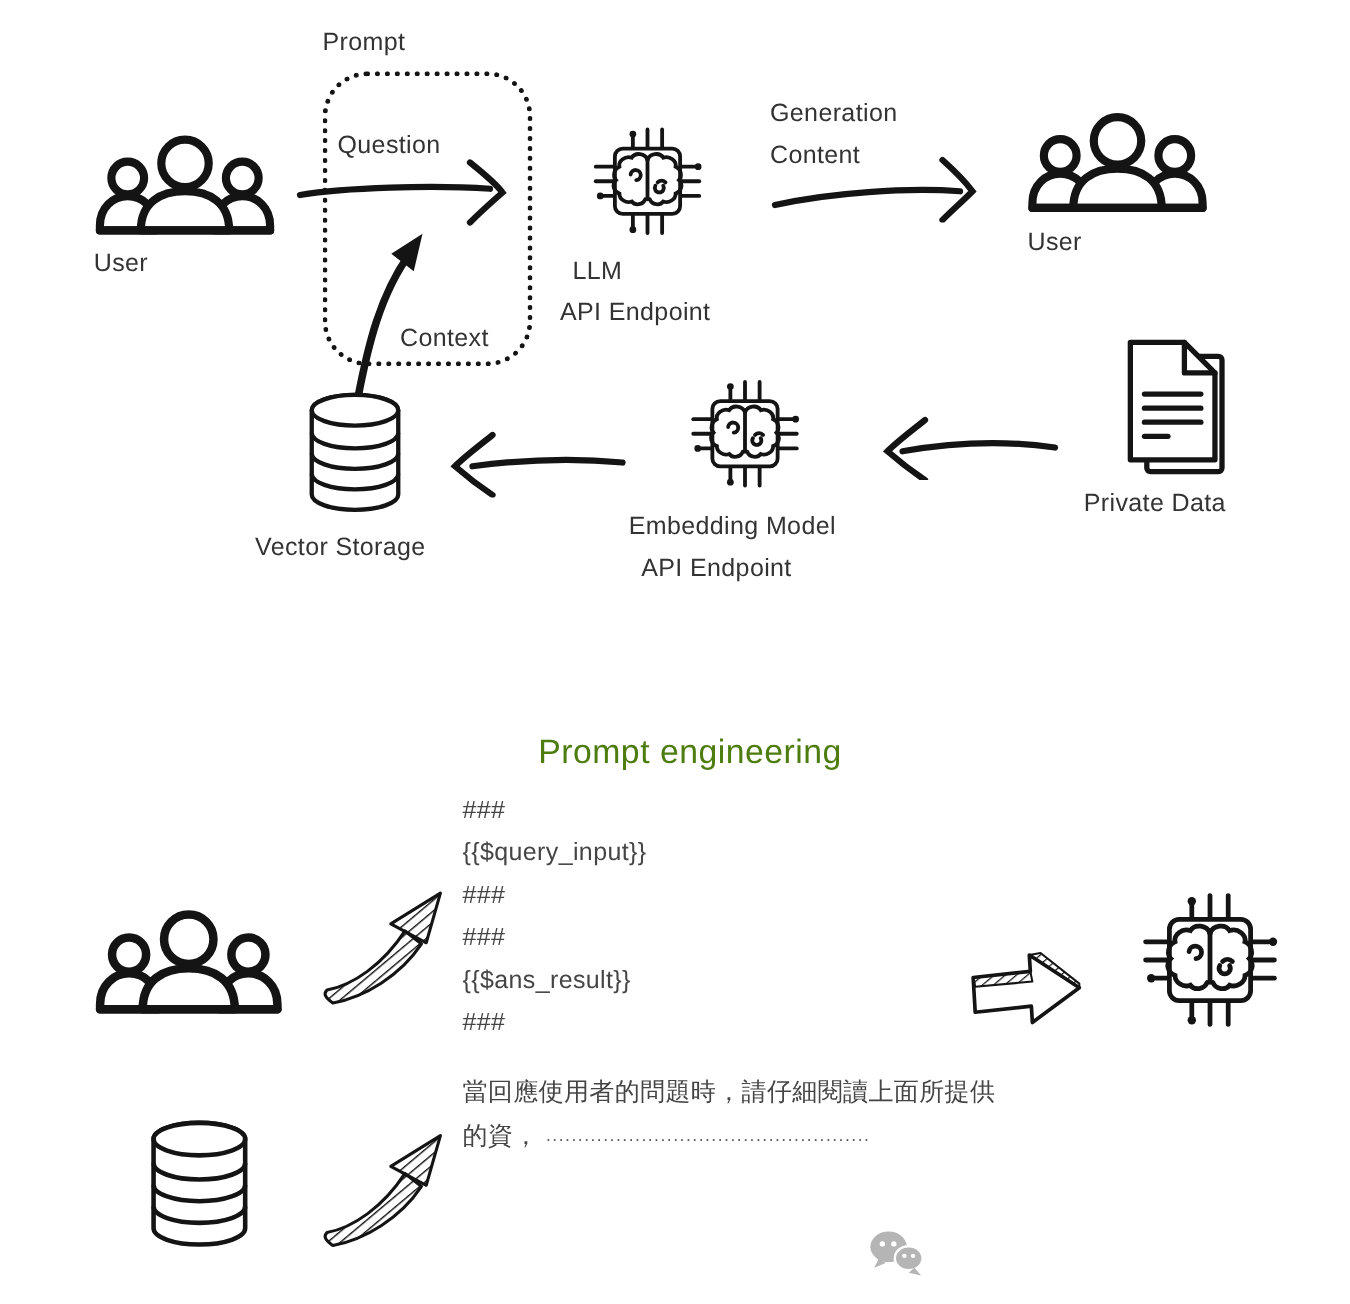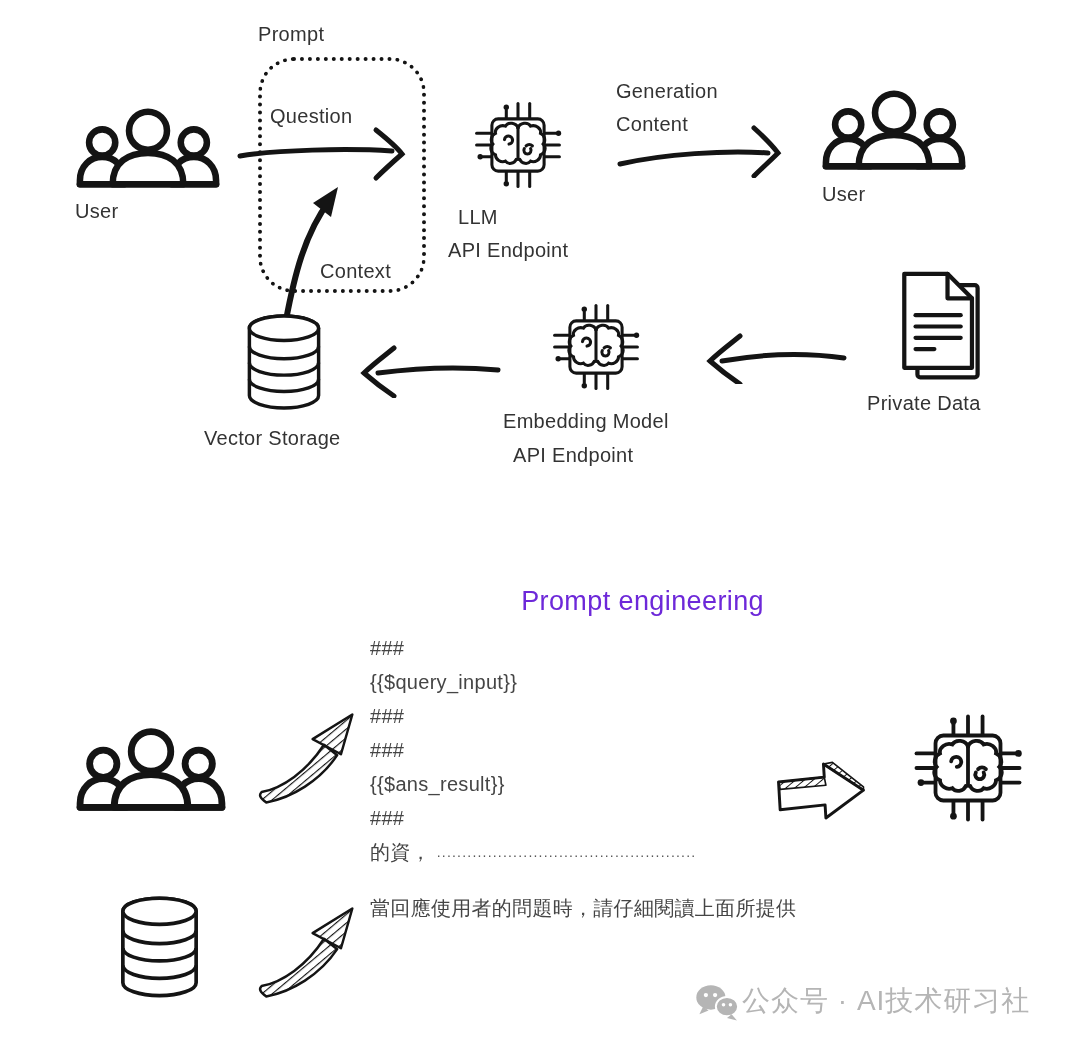--- a/index.html
+++ b/index.html
@@ -10,22 +10,22 @@
   .abs{position:absolute;}
   .label{
     position:absolute;font-size:20px;font-weight:500;color:#333333;
     letter-spacing:.3px;text-align:left;white-space:nowrap;
   }
   .prompt-box{
     position:absolute;left:258px;top:57px;width:160px;height:228px;
     border:4px dotted #141414;border-radius:36px;background:transparent;
   }
   .pe-title{
-    position:absolute;left:340px;top:586px;width:424px;text-align:right;
-    font-size:27px;font-weight:500;color:#6d28d9;letter-spacing:.4px;white-space:nowrap;
+    position:absolute;left:340px;top:586px;width:424px;text-align:center;
+    font-size:27px;font-weight:500;color:#4d7c0f;letter-spacing:.4px;white-space:nowrap;
   }
   .pe-lines{position:absolute;left:370px;top:631px;width:480px;}
   .pe-line{
     font-size:20px;line-height:34px;color:#454545;letter-spacing:.3px;white-space:nowrap;
     font-weight:400;
   }
   .gap-top-lg{margin-top:28px;}
   .gap-top-md{margin-top:22px;}
   .dots{
     font-size:14px;letter-spacing:1.2px;color:#555555;vertical-align:2px;
@@ -196,25 +196,25 @@
 
   <div class="pe-title">Prompt engineering</div>
 
   <div class="pe-lines">
     <div class="pe-line">###</div>
     <div class="pe-line">{{$query_input}}</div>
     <div class="pe-line">###</div>
     <div class="pe-line">###</div>
     <div class="pe-line">{{$ans_result}}</div>
     <div class="pe-line">###</div>
+    <div class="pe-line gap-top-md">當回應使用者的問題時，請仔細閱讀上面所提供</div>
     <div class="pe-line">
       <span>的資，</span>
       <span class="dots">...................................................</span>
     </div>
-    <div class="pe-line gap-top-md">當回應使用者的問題時，請仔細閱讀上面所提供</div>
   </div>
 
   <svg class="abs" style="left:76px;top:728px" width="150" height="85" viewBox="0 0 110 62">
       <use href="#sym-users"></use>
     </svg>
 
   <svg class="abs" style="left:254px;top:710px" width="104" height="96" viewBox="0 0 110 100">
       <use href="#sym-swoosh"></use>
     </svg>
 
@@ -230,15 +230,14 @@
       <use href="#sym-blockarrow"></use>
     </svg>
 
   <svg class="abs" style="left:912px;top:712px" width="112" height="112" viewBox="0 0 100 100">
       <use href="#sym-chip"></use>
     </svg>
 
   <svg class="abs" style="left:694px;top:982px" width="46" height="40" viewBox="0 0 60 50">
       <use href="#sym-wechat"></use>
     </svg>
-  <div class="watermark">公众号 · AI技术研习社</div>
 
 </div>
 
 </body></html>

